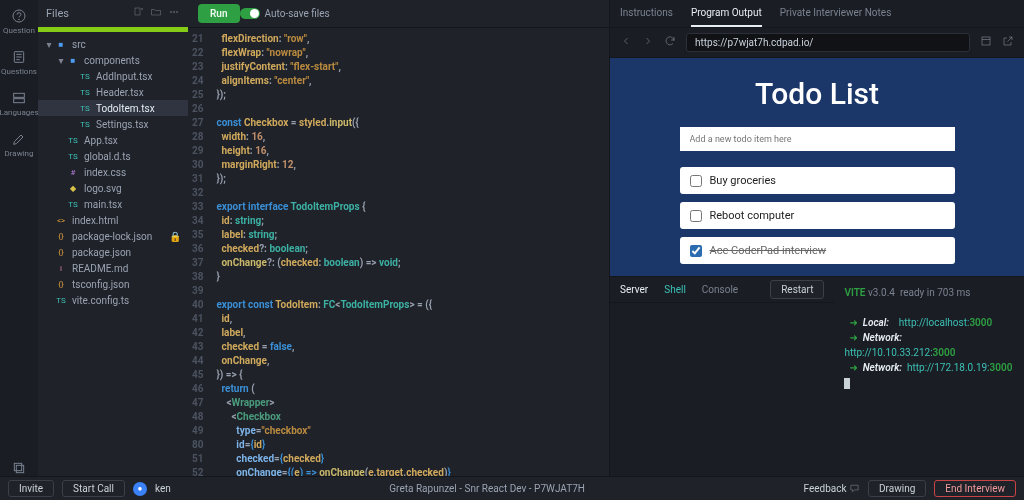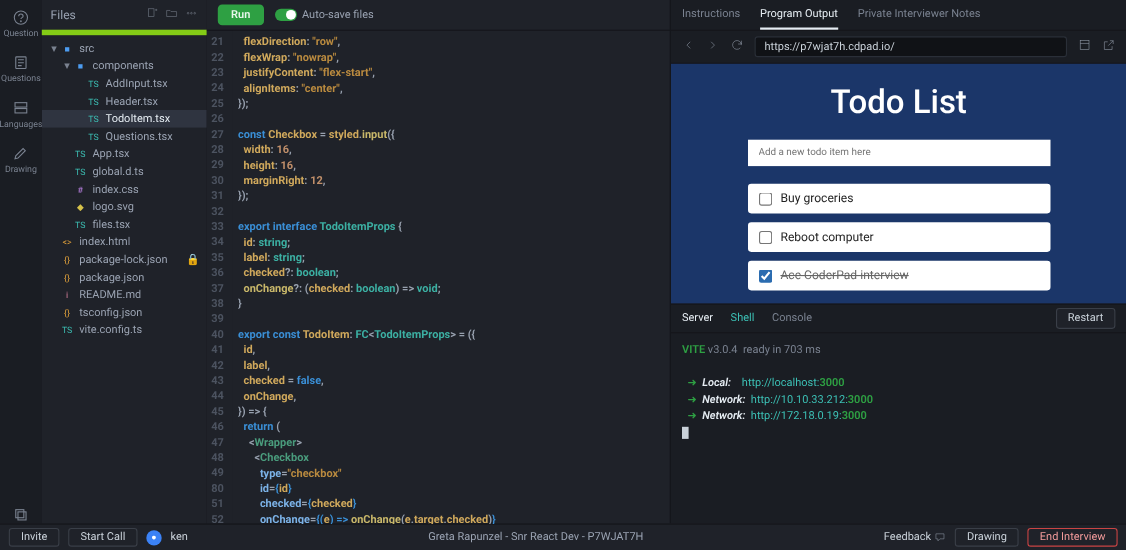--- a/index.html
+++ b/index.html
@@ -18,21 +18,21 @@
 .fp-head svg { width:12px; height:12px; stroke:#7a8290; fill:none; }
 .tree { padding:4px 0; font-size:10px; color:#9aa3b2; overflow:auto; flex:1; }
 .tree .row { display:flex; align-items:center; height:16px; padding-right:6px; cursor:pointer; white-space:nowrap; }
 .tree .row.sel { background:#2f3440; color:#e6edf3; }
 .tree .chv { width:10px; display:inline-flex; justify-content:center; color:#7a8290; }
 .tree .ico { width:14px; display:inline-flex; justify-content:center; margin-right:4px; }
 .tree .lbl { overflow:hidden; text-overflow:ellipsis; }
 .tree .lock { margin-left:auto; color:#7a8290; }
 .fi-blue { color:#4d9cf0; } .fi-teal { color:#3cc0b5; } .fi-orange { color:#e2a23b; } .fi-yellow { color:#d6c24a; } .fi-purple { color:#b57edc; } .fi-pink { color:#d77f9c; }
 .editor { flex:1; background:#1f2229; display:flex; flex-direction:column; min-width:0; }
-.ed-top { height:28px; display:flex; align-items:center; gap:10px; padding:12px 10px; border-bottom:1px solid #14161b; }
+.ed-top { height:28px; display:flex; align-items:center; padding:12px 10px; border-bottom:1px solid #14161b; }
 .runbtn { background:#2ea043; color:#e9f7ec; padding:4px 12px; border-radius:4px; font-size:10px; font-weight:600; cursor:pointer; }
 .auto { display:flex; align-items:center; gap:5px; color:#9aa3b2; font-size:10px; }
 .switch { width:20px; height:11px; background:#2ea043; border-radius:6px; position:relative; }
 .switch::after { content:""; position:absolute; right:1px; top:1px; width:9px; height:9px; background:#fff; border-radius:50%; }
 .code { flex:1; display:flex; overflow:hidden; font-family:Menlo,Consolas,monospace; font-size:10px; line-height:14px;font-weight:bold; }
 .gutter { background:#1f2229; color:#4c5360; text-align:right; padding:4px 8px 4px 4px; user-select:none; }
 .codelines { padding:4px 0; white-space:pre; overflow:auto; flex:1; }
 .tk-kw { color:#3a8fd6; } .tk-str { color:#b98a3f; } .tk-num { color:#c08f6a; } .tk-id { color:#d0a95c; } .tk-fn { color:#c9b86a; } .tk-ty { color:#3cb0a3; } .tk-pu { color:#97a0ae; } .tk-tag { color:#4a9c7d; } .tk-at { color:#7cb3e8; }
 .right { width:415px; background:#1a1d23; display:flex; flex-direction:column; border-left:1px solid #14161b; }
 .tabs { height:28px; display:flex; align-items:stretch; padding:0 10px; gap:18px; border-bottom:1px solid #14161b; font-size:10px; color:#7a8290; }
@@ -41,21 +41,21 @@
 .addrbar { height:30px; display:flex; align-items:center; gap:10px; padding:0 10px; border-bottom:1px solid #14161b; }
 .addrbar svg { width:12px; height:12px; stroke:#9aa3b2; fill:none; }
 .addr { flex:1; background:#101216; border:1px solid #2a2f38; border-radius:3px; padding:3px 8px; color:#c9d1d9; font-size:10px; }
 .preview { flex:1; background:#1b3669; display:flex; flex-direction:column; align-items:center; padding-top:18px; gap:16px; }
 .pv-title { color:#fff; font-size:30px; font-weight:500; }
 .pv-input { width:275px; background:#fff; border:none; border-radius:0; padding:7px 10px; font-size:9px; color:#555; }
 .pv-list { width:275px; display:flex; flex-direction:column; gap:8px; }
 .pv-item { background:#fff; border-radius:3px; padding:7px 10px; display:flex; align-items:center; gap:8px; color:#222; font-size:11px; }
 .pv-item input { width:12px; height:12px; accent-color:#2b6cb0; }
 .pv-item .done { text-decoration:line-through; color:#666; }
-.console { height:200px; display:flex; flex-direction:column; border-top:1px solid #14161b; }
+.console { height:200px; display:flex; flex-direction:row; border-top:1px solid #14161b; }
 .con-head { height:26px; display:flex; align-items:center; gap:16px; padding:0 10px; border-bottom:1px solid #14161b; font-size:10px; color:#7a8290; }
 .con-head .ct { cursor:pointer; }
 .con-head .ct.act { color:#e6edf3; }
 .con-head .ct.shell { color:#3cc0b5; }
 .con-head .sp { flex:1; }
 .restart { border:1px solid #3a3f48; background:#1f2229; color:#c9d1d9; padding:3px 10px; border-radius:3px; font-size:10px; cursor:pointer; }
 .con-body { flex:1; padding:8px 10px; font-family:Menlo,Consolas,monospace; font-size:10px; line-height:15px; overflow:auto; }
 .con-body .vite { color:#2ea043; font-weight:600; }
 .con-body .dim { color:#7a8290; }
 .con-body .arrow { color:#2ea043; }
@@ -154,21 +154,21 @@
             <span class="lbl">Header.tsx</span>
           </div>
           <div class="row sel" style="padding-left: 30px;">
             <span class="chv"></span>
             <span class="ico fi-teal" style="font-size:8px;">TS</span>
             <span class="lbl">TodoItem.tsx</span>
           </div>
           <div class="row" style="padding-left: 30px;">
             <span class="chv"></span>
             <span class="ico fi-teal" style="font-size:8px;">TS</span>
-            <span class="lbl">Questions.tsx</span>
+            <span class="lbl">Settings.tsx</span>
           </div>
           <div class="row" style="padding-left: 18px;">
             <span class="chv"></span>
             <span class="ico fi-teal" style="font-size:8px;">TS</span>
             <span class="lbl">App.tsx</span>
           </div>
           <div class="row" style="padding-left: 18px;">
             <span class="chv"></span>
             <span class="ico fi-teal" style="font-size:8px;">TS</span>
             <span class="lbl">global.d.ts</span>
@@ -179,21 +179,21 @@
             <span class="lbl">index.css</span>
           </div>
           <div class="row" style="padding-left: 18px;">
             <span class="chv"></span>
             <span class="ico fi-yellow" style="font-size:8px;">◆</span>
             <span class="lbl">logo.svg</span>
           </div>
           <div class="row" style="padding-left: 18px;">
             <span class="chv"></span>
             <span class="ico fi-teal" style="font-size:8px;">TS</span>
-            <span class="lbl">files.tsx</span>
+            <span class="lbl">main.tsx</span>
           </div>
           <div class="row" style="padding-left: 6px;">
             <span class="chv"></span>
             <span class="ico fi-orange" style="font-size:8px;">&lt;&gt;</span>
             <span class="lbl">index.html</span>
           </div>
           <div class="row" style="padding-left: 6px;">
             <span class="chv"></span>
             <span class="ico fi-orange" style="font-size:8px;">{}</span>
             <span class="lbl">package-lock.json</span>

